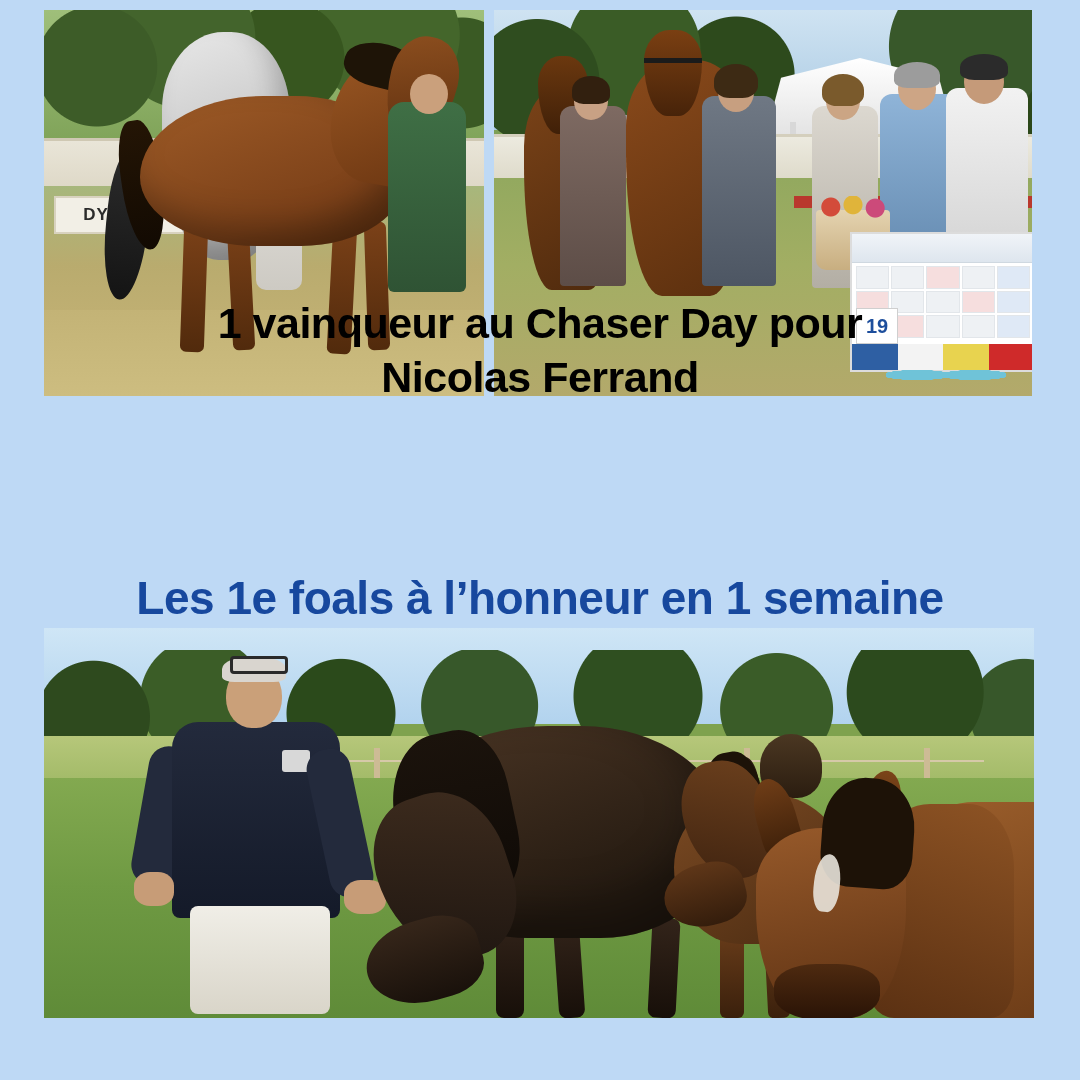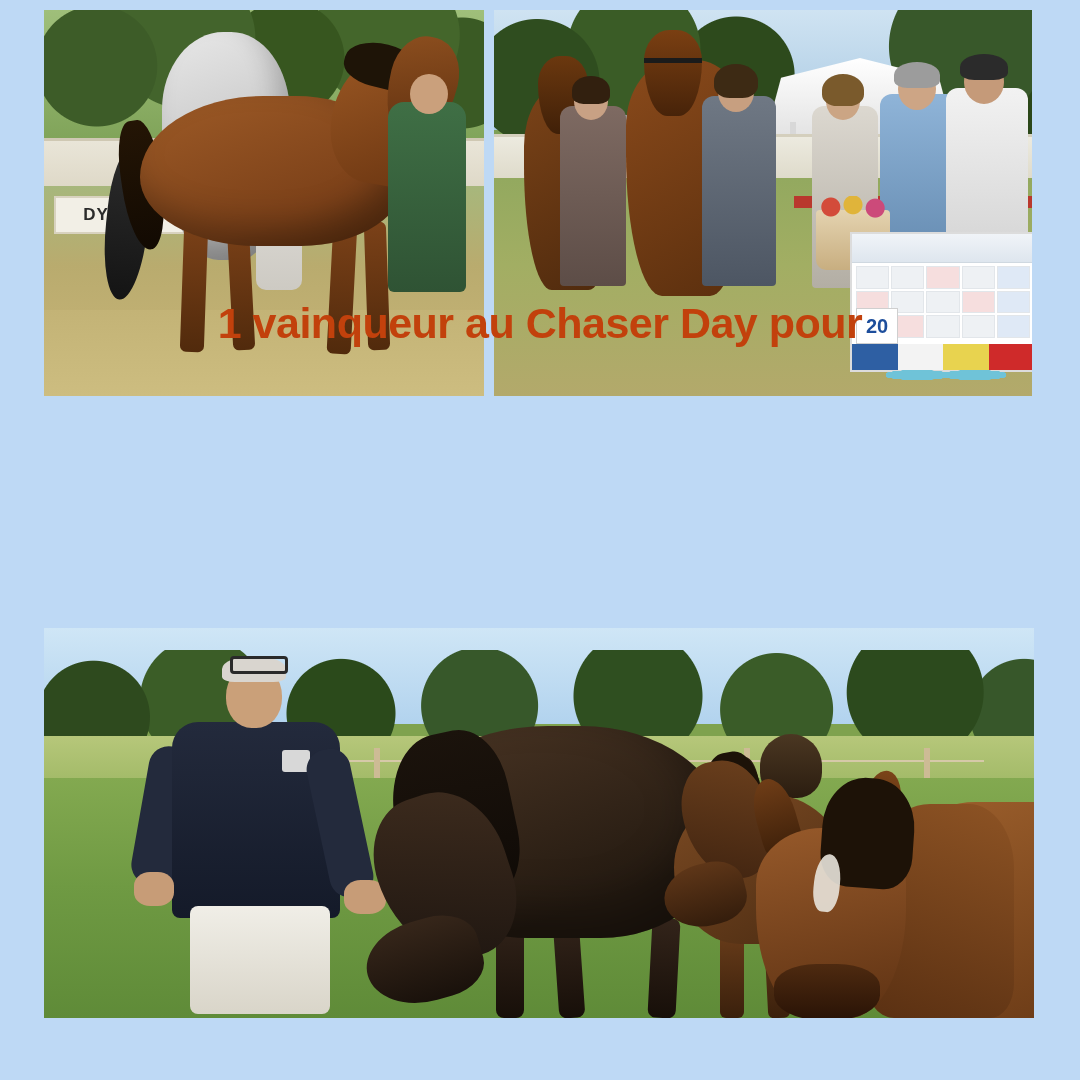--- a/index.html
+++ b/index.html
@@ -265,21 +265,21 @@
   }
 
   
   .headline-sub {
     position: absolute;
     left: 0; top: 296px; width: 1080px;
     text-align: center;
     font-weight: bold;
     font-size: 43px;
     line-height: 54px;
-    color: #c2410c;
+    color: #000000;
     letter-spacing: -0.5px;
     z-index: 5;
   }
   .title-main {
     position: absolute;
     left: 0; top: 398px; width: 1080px;
     text-align: center;
     font-weight: bold;
     font-size: 158px;
     line-height: 158px;
@@ -572,29 +572,31 @@
           <span></span>
           <span></span>
       </div>
       <div class="ptr-board-bottom">
         <i></i>
           <i></i>
           <i></i>
           <i></i>
       </div>
     </div>
-    <div class="ptr-date">20</div>
+    <div class="ptr-date">19</div>
     <div class="ptr-shoes"></div>
   </div>
 
   <div class="headline-sub">
     <div>1 vainqueur au Chaser Day pour</div>
+    <div>Nicolas Ferrand</div>
   </div>
 
 
+  <div class="title-sub">Les 1e foals à l’honneur en 1 semaine</div>
 
   <div class="photo-bottom">
     <div class="pb-sky"></div>
     <div class="pb-treeline"></div>
     <div class="pb-field-far"></div>
     <div class="pb-fencewire"></div>
     <div class="pb-fencepost f1"></div>
     <div class="pb-fencepost f2"></div>
     <div class="pb-fencepost f3"></div>
     <div class="pb-fencepost f4"></div>

